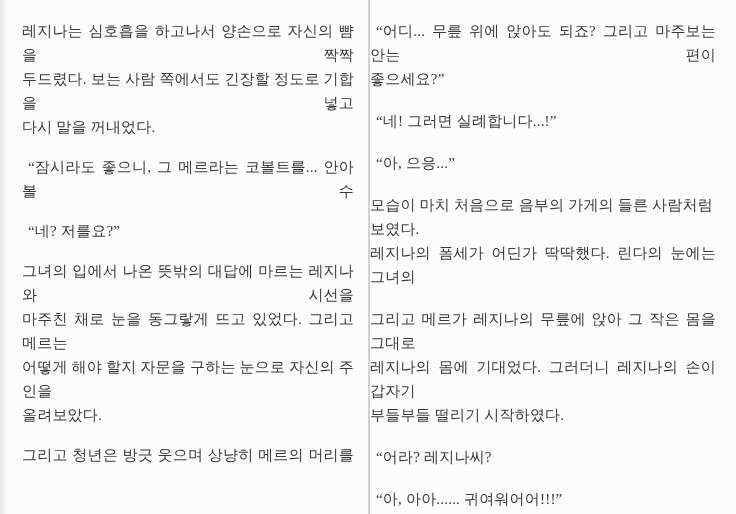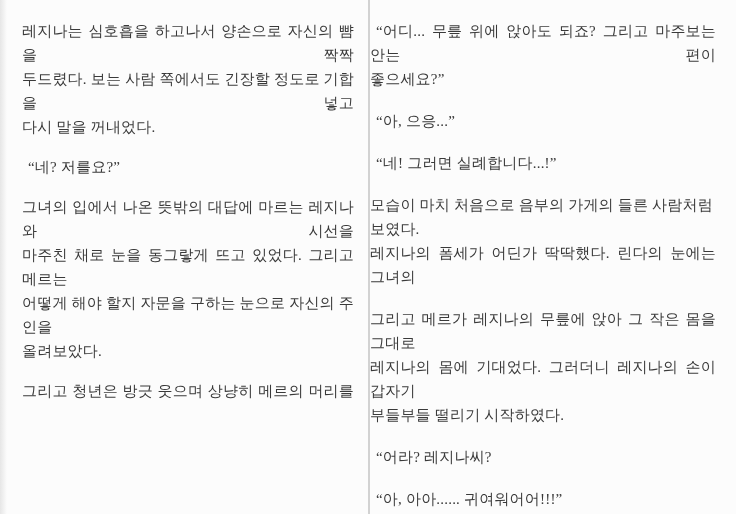--- a/index.html
+++ b/index.html
@@ -57,20 +57,21 @@
 
 <div class="page">
   <div class="edge-strip"></div>
   <div class="column col-left" id="col-left">
       <div class="para narrative">
         <div class="line fill">레지나는 심호흡을 하고나서 양손으로 자신의 뺨을 짝짝</div>
         <div class="line fill">두드렸다. 보는 사람 쪽에서도 긴장할 정도로 기합을 넣고</div>
         <div class="line">다시 말을 꺼내었다.</div>
       </div>
       <div class="para dialogue">
+        <div class="line fill indent">“잠시라도 좋으니, 그 메르라는 코볼트를... 안아볼 수</div>
       </div>
       <div class="para dialogue">
         <div class="line indent">“네? 저를요?”</div>
       </div>
       <div class="para narrative">
         <div class="line fill">그녀의 입에서 나온 뜻밖의 대답에 마르는 레지나와 시선을</div>
         <div class="line fill">마주친 채로 눈을 동그랗게 뜨고 있었다. 그리고 메르는</div>
         <div class="line fill">어떻게 해야 할지 자문을 구하는 눈으로 자신의 주인을</div>
         <div class="line">올려보았다.</div>
       </div>
@@ -78,24 +79,24 @@
         <div class="line fill">그리고 청년은 방긋 웃으며 상냥히 메르의 머리를</div>
       </div>
     </div>
   <div class="divider"></div>
   <div class="column col-right" id="col-right">
       <div class="para dialogue">
         <div class="line fill indent">“어디... 무릎 위에 앉아도 되죠? 그리고 마주보는 안는 편이</div>
         <div class="line">좋으세요?”</div>
       </div>
       <div class="para dialogue">
-        <div class="line indent">“아, 으응...”</div>
+        <div class="line indent">“네! 그러면 실례합니다...!”</div>
       </div>
       <div class="para dialogue">
-        <div class="line indent">“네! 그러면 실례합니다...!”</div>
+        <div class="line indent">“아, 으응...”</div>
       </div>
       <div class="para narrative">
         <div class="line">모습이 마치 처음으로 음부의 가게의 들른 사람처럼 보였다.</div>
         <div class="line fill">레지나의 폼세가 어딘가 딱딱했다. 린다의 눈에는 그녀의</div>
       </div>
       <div class="para narrative">
         <div class="line fill">그리고 메르가 레지나의 무릎에 앉아 그 작은 몸을 그대로</div>
         <div class="line fill">레지나의 몸에 기대었다. 그러더니 레지나의 손이 갑자기</div>
         <div class="line">부들부들 떨리기 시작하였다.</div>
       </div>

